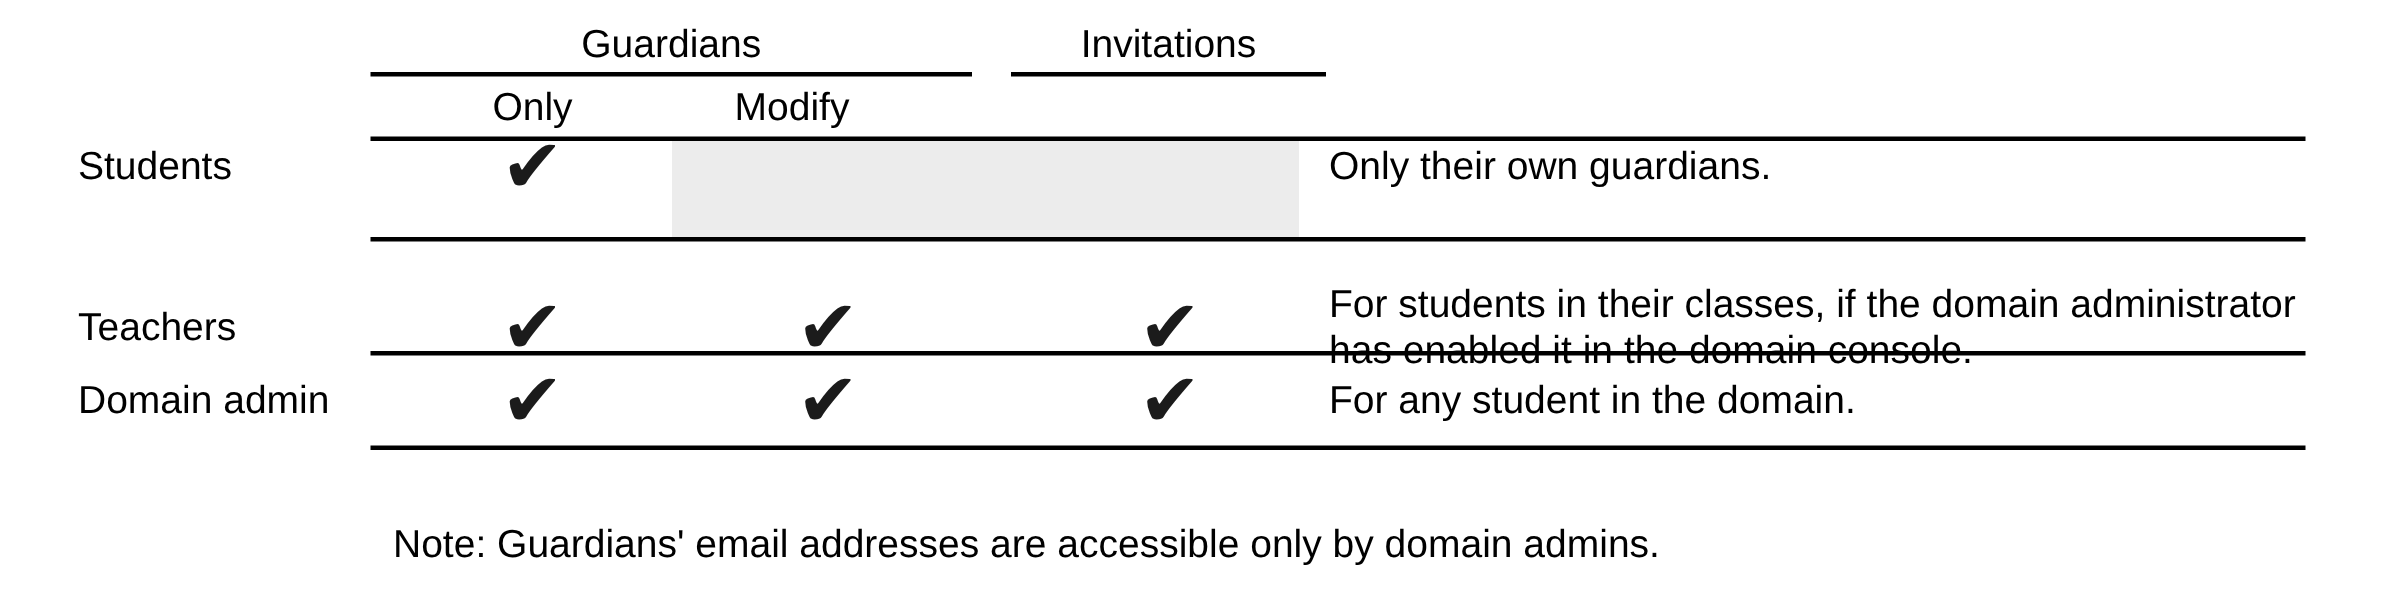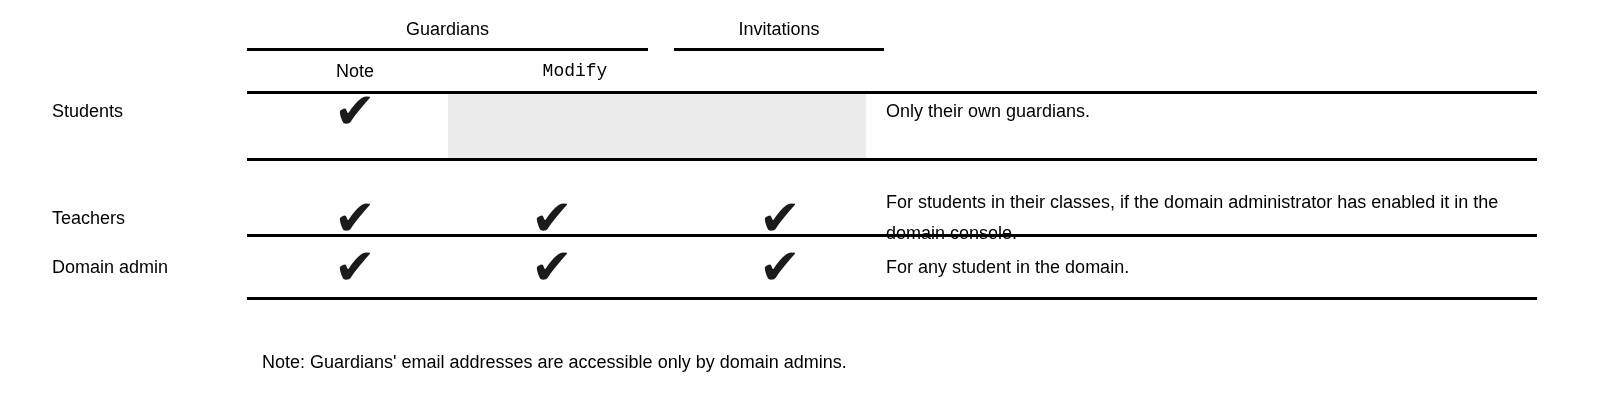--- a/index.html
+++ b/index.html
@@ -10,21 +10,21 @@
   #stage {
     position: relative;
     width: 1600px;
     height: 410px;
     background: #ffffff;
     font-family: "Liberation Sans", sans-serif;
     color: #000000;
     overflow: hidden;
   }
   .txt {
-    font-size: 18px;
+    font-size: 26px;
     line-height: 31px;
     color: #000000;
     white-space: nowrap;
   }
   .hline {
     position: absolute;
     height: 3px;
     background: #000000;
   }
   
@@ -37,21 +37,21 @@
   #invitations-label { left: 674px; width: 210px; }
   #guardians-underline { left: 247px; width: 401px; top: 48px; }
   #invitations-underline { left: 674px; width: 210px; top: 48px; }
   
   .subheader {
     position: absolute;
     top: 56px;
     text-align: center;
   }
   #col-view { left: 295px; width: 120px; }
-  #col-modify { left: 515px; width: 120px; font-family: Liberation Mono, monospace; }
+  #col-modify { left: 468px; width: 120px; }
   #col-viewmodify { left: 700px; width: 160px; }
   
   #line-top { left: 247px; width: 1290px; top: 91px; }
   #line-students-bottom { left: 247px; width: 1290px; top: 158px; }
   #line-teachers-bottom { left: 247px; width: 1290px; top: 234px; }
   #line-bottom { left: 247px; width: 1290px; top: 297px; }
   
   #shaded-region {
     position: absolute;
     left: 448px;
@@ -98,21 +98,21 @@
 </head>
 <body>
 
 <div id="stage">
 
   <div id="guardians-label" class="group-label txt">Guardians</div>
   <div id="invitations-label" class="group-label txt">Invitations</div>
   <div id="guardians-underline" class="hline"></div>
   <div id="invitations-underline" class="hline"></div>
 
-  <div id="col-view" class="subheader txt">Note</div>
+  <div id="col-view" class="subheader txt">Only</div>
   <div id="col-modify" class="subheader txt">Modify</div>
 
   <div id="line-top" class="hline"></div>
   <div id="shaded-region"></div>
   <div id="line-students-bottom" class="hline"></div>
   <div id="line-teachers-bottom" class="hline"></div>
   <div id="line-bottom" class="hline"></div>
 
   <div id="row-students" class="row">
     <div class="cell row-label txt">Students</div>

